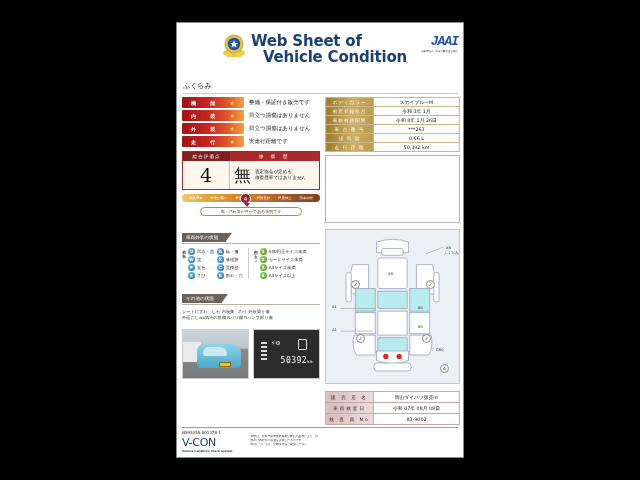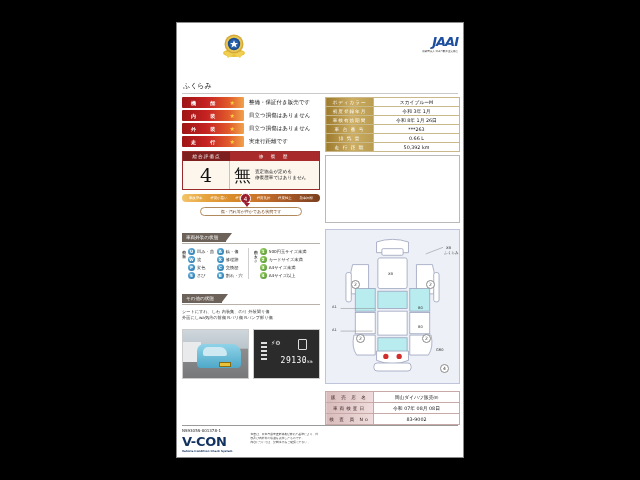--- a/index.html
+++ b/index.html
@@ -24,21 +24,21 @@
   .emblem {
     position: absolute; left: 44px; top: 10px; width: 26px; height: 26px;
   }
   .title {
     position: absolute; left: 74px; top: 10px;
     color: #1b3f77; font-weight: bold; font-size: 15px; line-height: 16px;
     letter-spacing: -0.2px;
   }
   .title .l2 { margin-left: 12px; }
   .jaai {
-    position: absolute; right: 5px; top: 11px; text-align: right;
+    position: absolute; right: 5px; top: 11px; text-align: right; font-family: Liberation Mono, monospace;
   }
   .jaai .mark {
     color: #1d4f9e; font-weight: bold; font-size: 13px;
     font-style: italic; letter-spacing: -1px;
   }
   .jaai .sub { font-size: 2.6px; color: #333; letter-spacing: -0.1px; }
 
   .modelname {
     position: absolute; left: 6px; top: 58px;
     font-size: 7px; color: #111;
@@ -204,21 +204,21 @@
     letter-spacing: 2px;
   }
   .dealer td.v { font-size: 4.8px; text-align: center; color:#111; background:#fff; }
 
   
   .ftr { position: absolute; left: 5px; right: 5px; bottom: 4px; }
   .ftrline { height:1px; background:#9a9a9a; }
   .ftrrow { display:flex; align-items:flex-start; padding-top: 2px; }
   .sheetno { font-size: 4px; color:#222; }
   .vcon { margin-top: 1px; }
-  .vcon .big { font-size: 13px; font-weight: bold; color:#12325f; letter-spacing:-0.3px; }
+  .vcon .big { font-size: 11px; font-weight: normal; color:#12325f; letter-spacing:-0.3px; }
   .vcon .small { font-size: 2.8px; font-weight:bold; color:#12325f; }
   .ftrtext { margin-left: 18px; font-size: 2.8px; color:#333; line-height: 4px; padding-top:4px;}
 </style>
 </head>
 <body>
 
 <div class="stage">
   <div class="sheet">
 
     <div class="hdr">
@@ -226,20 +226,24 @@
         <svg width="26" height="26" viewBox="0 0 26 26">
           <ellipse cx="13" cy="20" rx="11" ry="4" fill="#e8c33a"></ellipse>
           <path d="M3 19 L7 25 L13 21 L19 25 L23 19 Z" fill="#f0cf52"></path>
           <circle cx="13" cy="11" r="9.5" fill="#d4a93a"></circle>
           <circle cx="13" cy="11" r="8" fill="#e8c756"></circle>
           <circle cx="13" cy="11" r="6.2" fill="#1b4d8f"></circle>
           <circle cx="13" cy="11" r="4.6" fill="#2a63ad"></circle>
           <path d="M13 7.2 L14.1 10 L17 10 L14.7 11.8 L15.6 14.6 L13 12.9 L10.4 14.6 L11.3 11.8 L9 10 L11.9 10 Z" fill="#fff"></path>
         </svg>
       </div>
+      <div class="title">
+        <div>Web Sheet of</div>
+        <div class="l2">Vehicle Condition</div>
+      </div>
       <div class="jaai">
         <div class="mark">JAAI</div>
         <div class="sub">一般財団法人 日本自動車査定協会</div>
       </div>
       <div class="modelname">ふくらみ</div>
       <div class="hrule"></div>
     </div>
 
     <div class="cols">
 
@@ -396,21 +400,21 @@
           <div class="photo ph2">
             <div class="gauge">
                 <i></i>
                 <i></i>
                 <i></i>
                 <i></i>
                 <i></i>
               </div>
             <div class="icons">⚡⚙</div>
             <div class="fuelicon"></div>
-            <div class="odo"><span>29130</span><span class="u">km</span></div>
+            <div class="odo"><span>50392</span><span class="u">km</span></div>
           </div>
         </div>
       </div>
 
       <div class="colR">
         <table class="infotbl">
           <tbody>
               <tr>
             <td class="k">ボディカラー</td>
             <td class="v">スカイブルーM</td>

